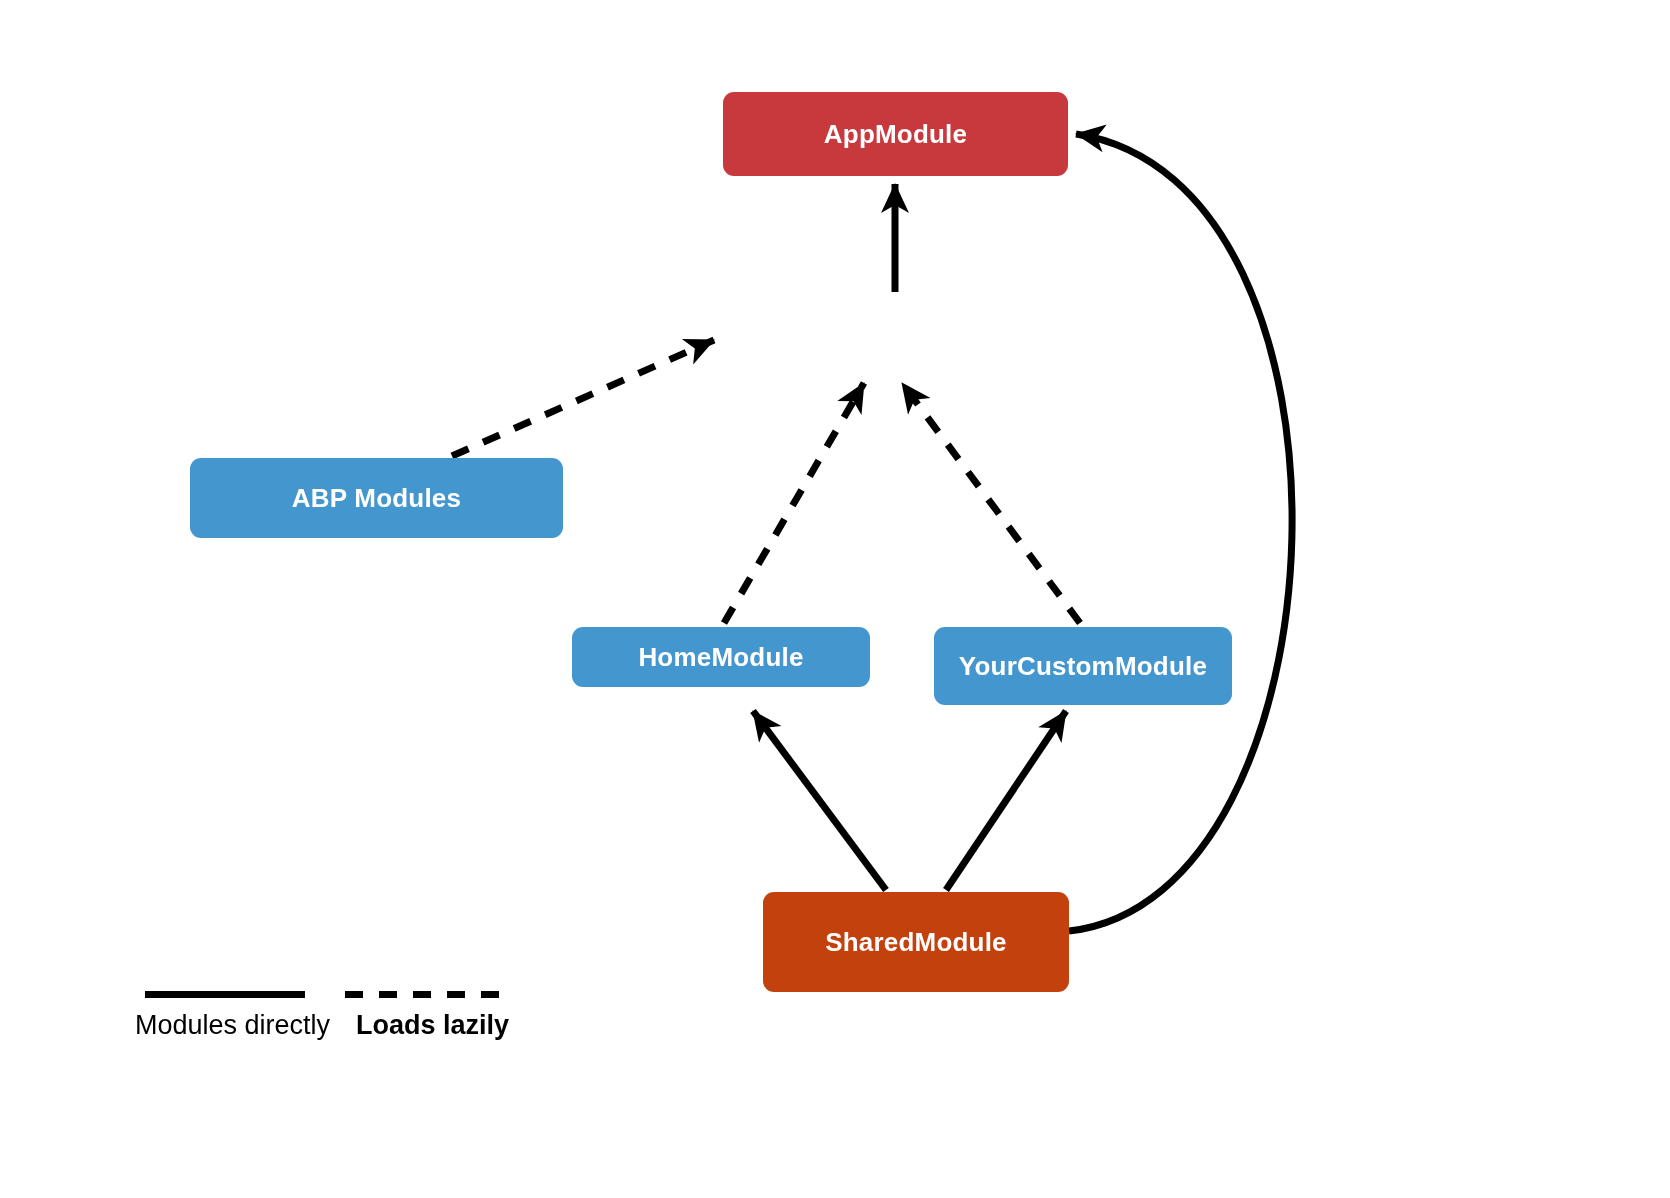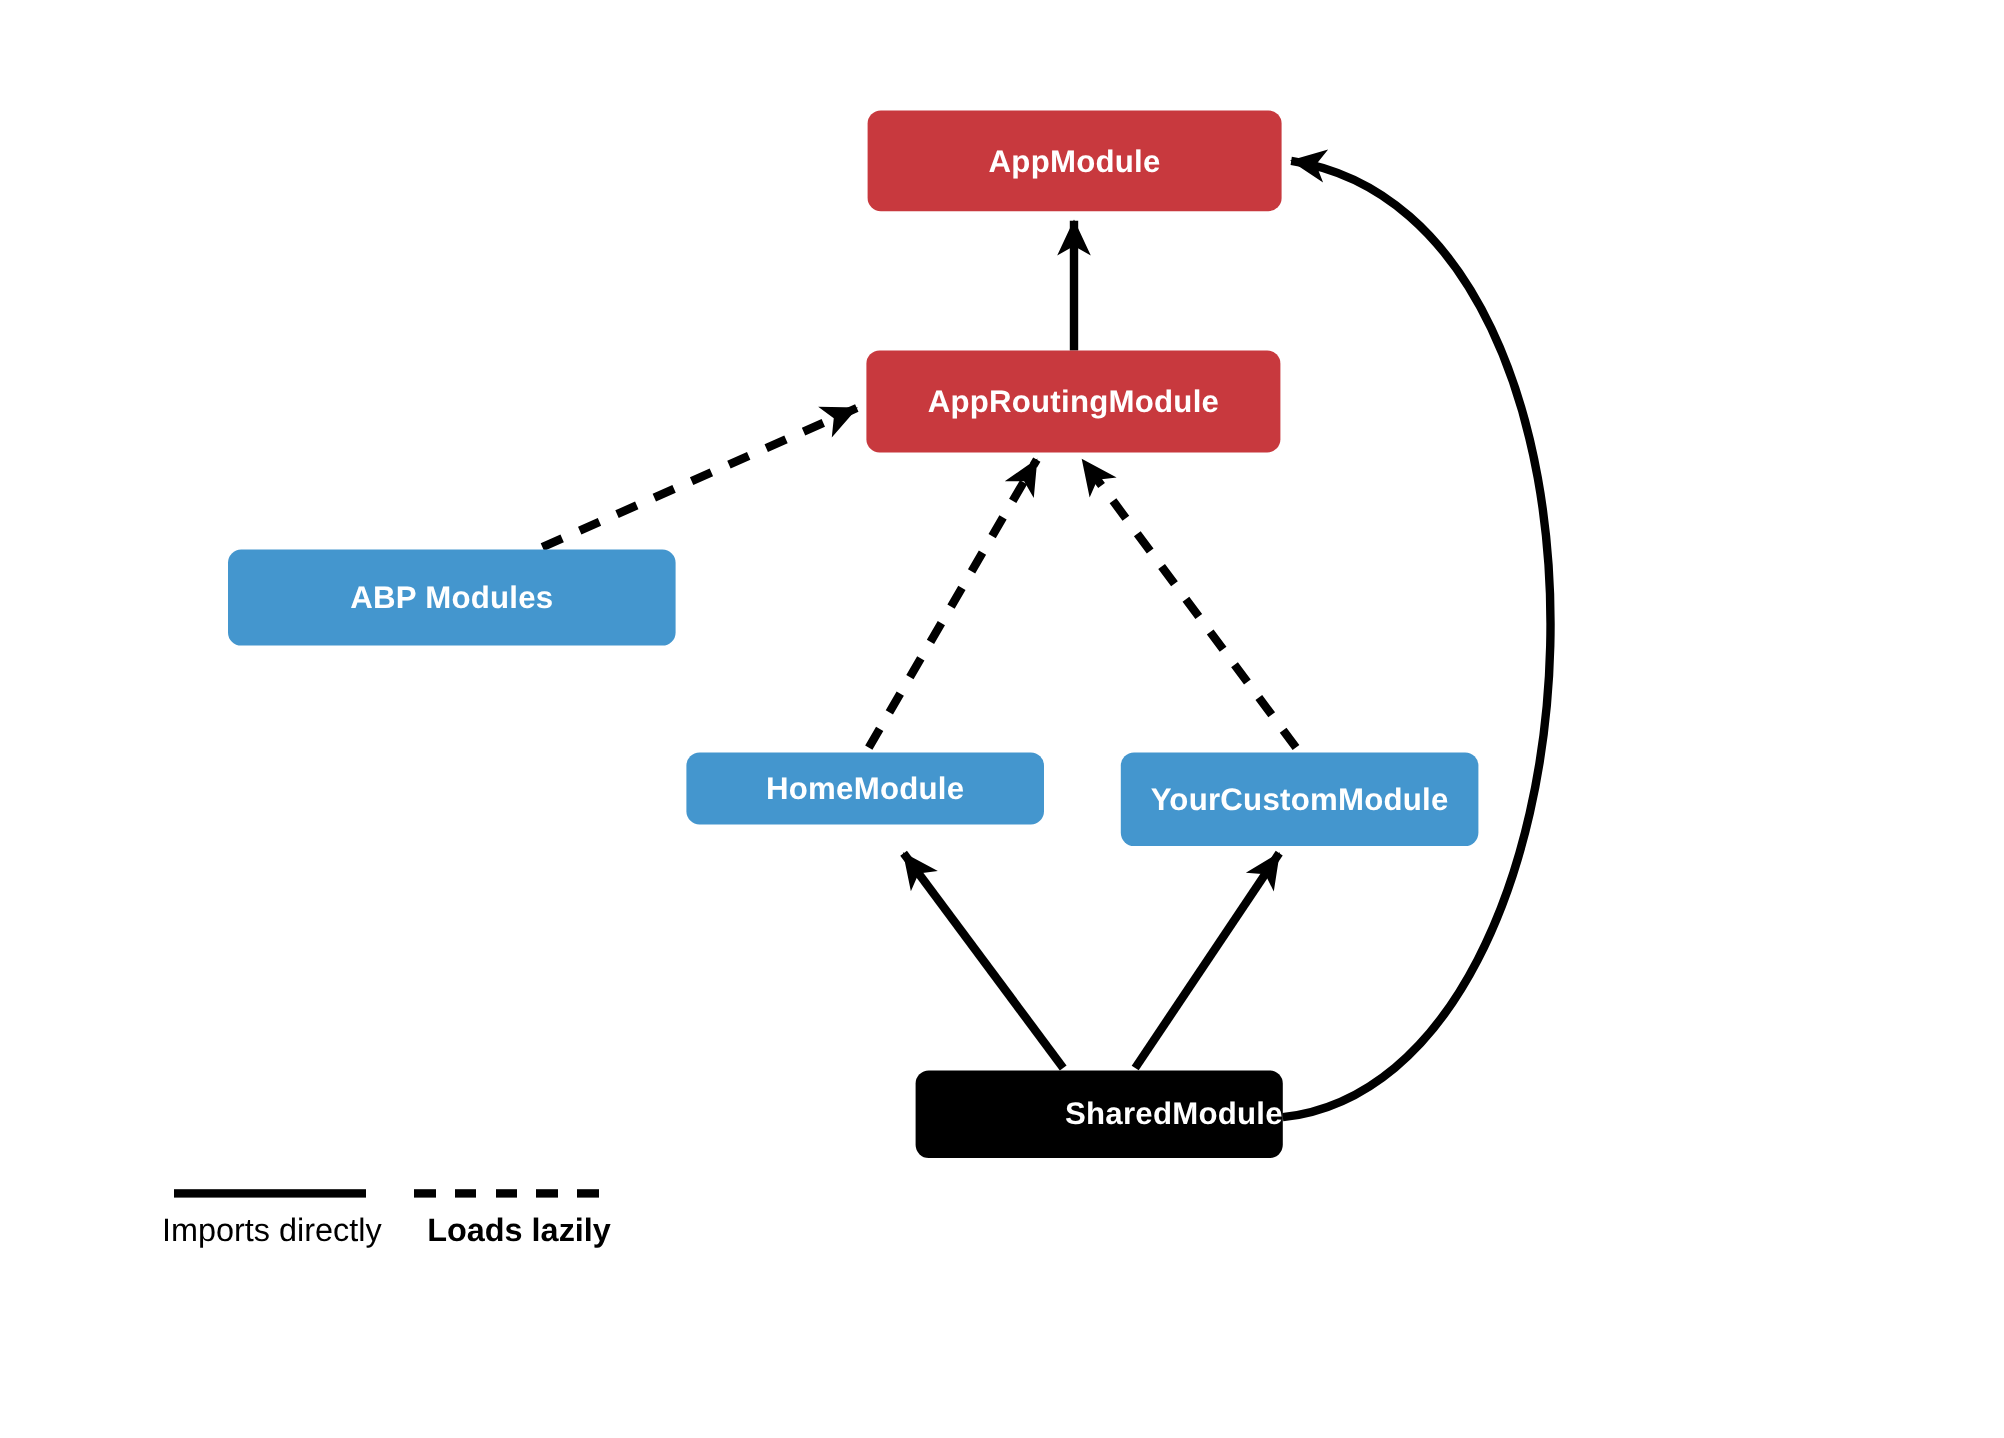--- a/index.html
+++ b/index.html
@@ -72,41 +72,38 @@
       <path d="M 1080 623 L 902 383" fill="none" stroke="#000000" stroke-width="7" stroke-dasharray="18 16" marker-end="url(#arrowhead)"></path>
       <path d="M 886 890 L 753 711" fill="none" stroke="#000000" stroke-width="7" marker-end="url(#arrowhead)"></path>
       <path d="M 946 890 L 1066 711" fill="none" stroke="#000000" stroke-width="7" marker-end="url(#arrowhead)"></path>
       <path d="M 1069 931 C 1350 900 1380 180 1076 134" fill="none" stroke="#000000" stroke-width="7" marker-end="url(#arrowhead)"></path>
     </svg>
 
   <div class="node" style="left: 723px; top: 92px; width: 345px; height: 84px; background: rgb(200, 57, 62); color: rgb(255, 255, 255);">
     <span class="node-label">AppModule</span>
   </div>
 
-  <div class="node" style="left: 722px; top: 292px; width: 345px; height: 85px; background: rgb(200, 57, 62); color: rgb(255, 255, 255);">
-    <span class="node-label">AppRoutingModule</span>
-  </div>
 
   <div class="node" style="left: 190px; top: 458px; width: 373px; height: 80px; background: rgb(68, 150, 206); color: rgb(255, 255, 255);">
     <span class="node-label">ABP Modules</span>
   </div>
 
   <div class="node" style="left: 572px; top: 627px; width: 298px; height: 60px; background: rgb(68, 150, 206); color: rgb(255, 255, 255);">
     <span class="node-label">HomeModule</span>
   </div>
 
   <div class="node" style="left: 934px; top: 627px; width: 298px; height: 78px; background: rgb(68, 150, 206); color: rgb(255, 255, 255);">
     <span class="node-label">YourCustomModule</span>
   </div>
 
-  <div class="node" style="left: 763px; top: 892px; width: 306px; height: 73px; background: #000000; color: rgb(255, 255, 255); justify-content: flex-end;">
+  <div class="node" style="left: 763px; top: 892px; width: 306px; height: 100px; background: #c2410c; color: rgb(255, 255, 255);">
     <span class="node-label">SharedModule</span>
   </div>
 
   <div class="legend">
     <div class="legend-line solid" style="left:145px; top:991px; width:160px;"></div>
-    <div class="legend-label" style="left:135px; top:1010px; width:180px;">Imports directly</div>
+    <div class="legend-label" style="left:135px; top:1010px; width:180px;">Modules directly</div>
 
     <div class="legend-line dashed" style="left:345px; top:991px; width:163px;"></div>
     <div class="legend-label" style="left:356px; top:1010px; width:140px;font-weight:bold;">Loads lazily</div>
   </div>
 
 </div>
 
 </body></html>

